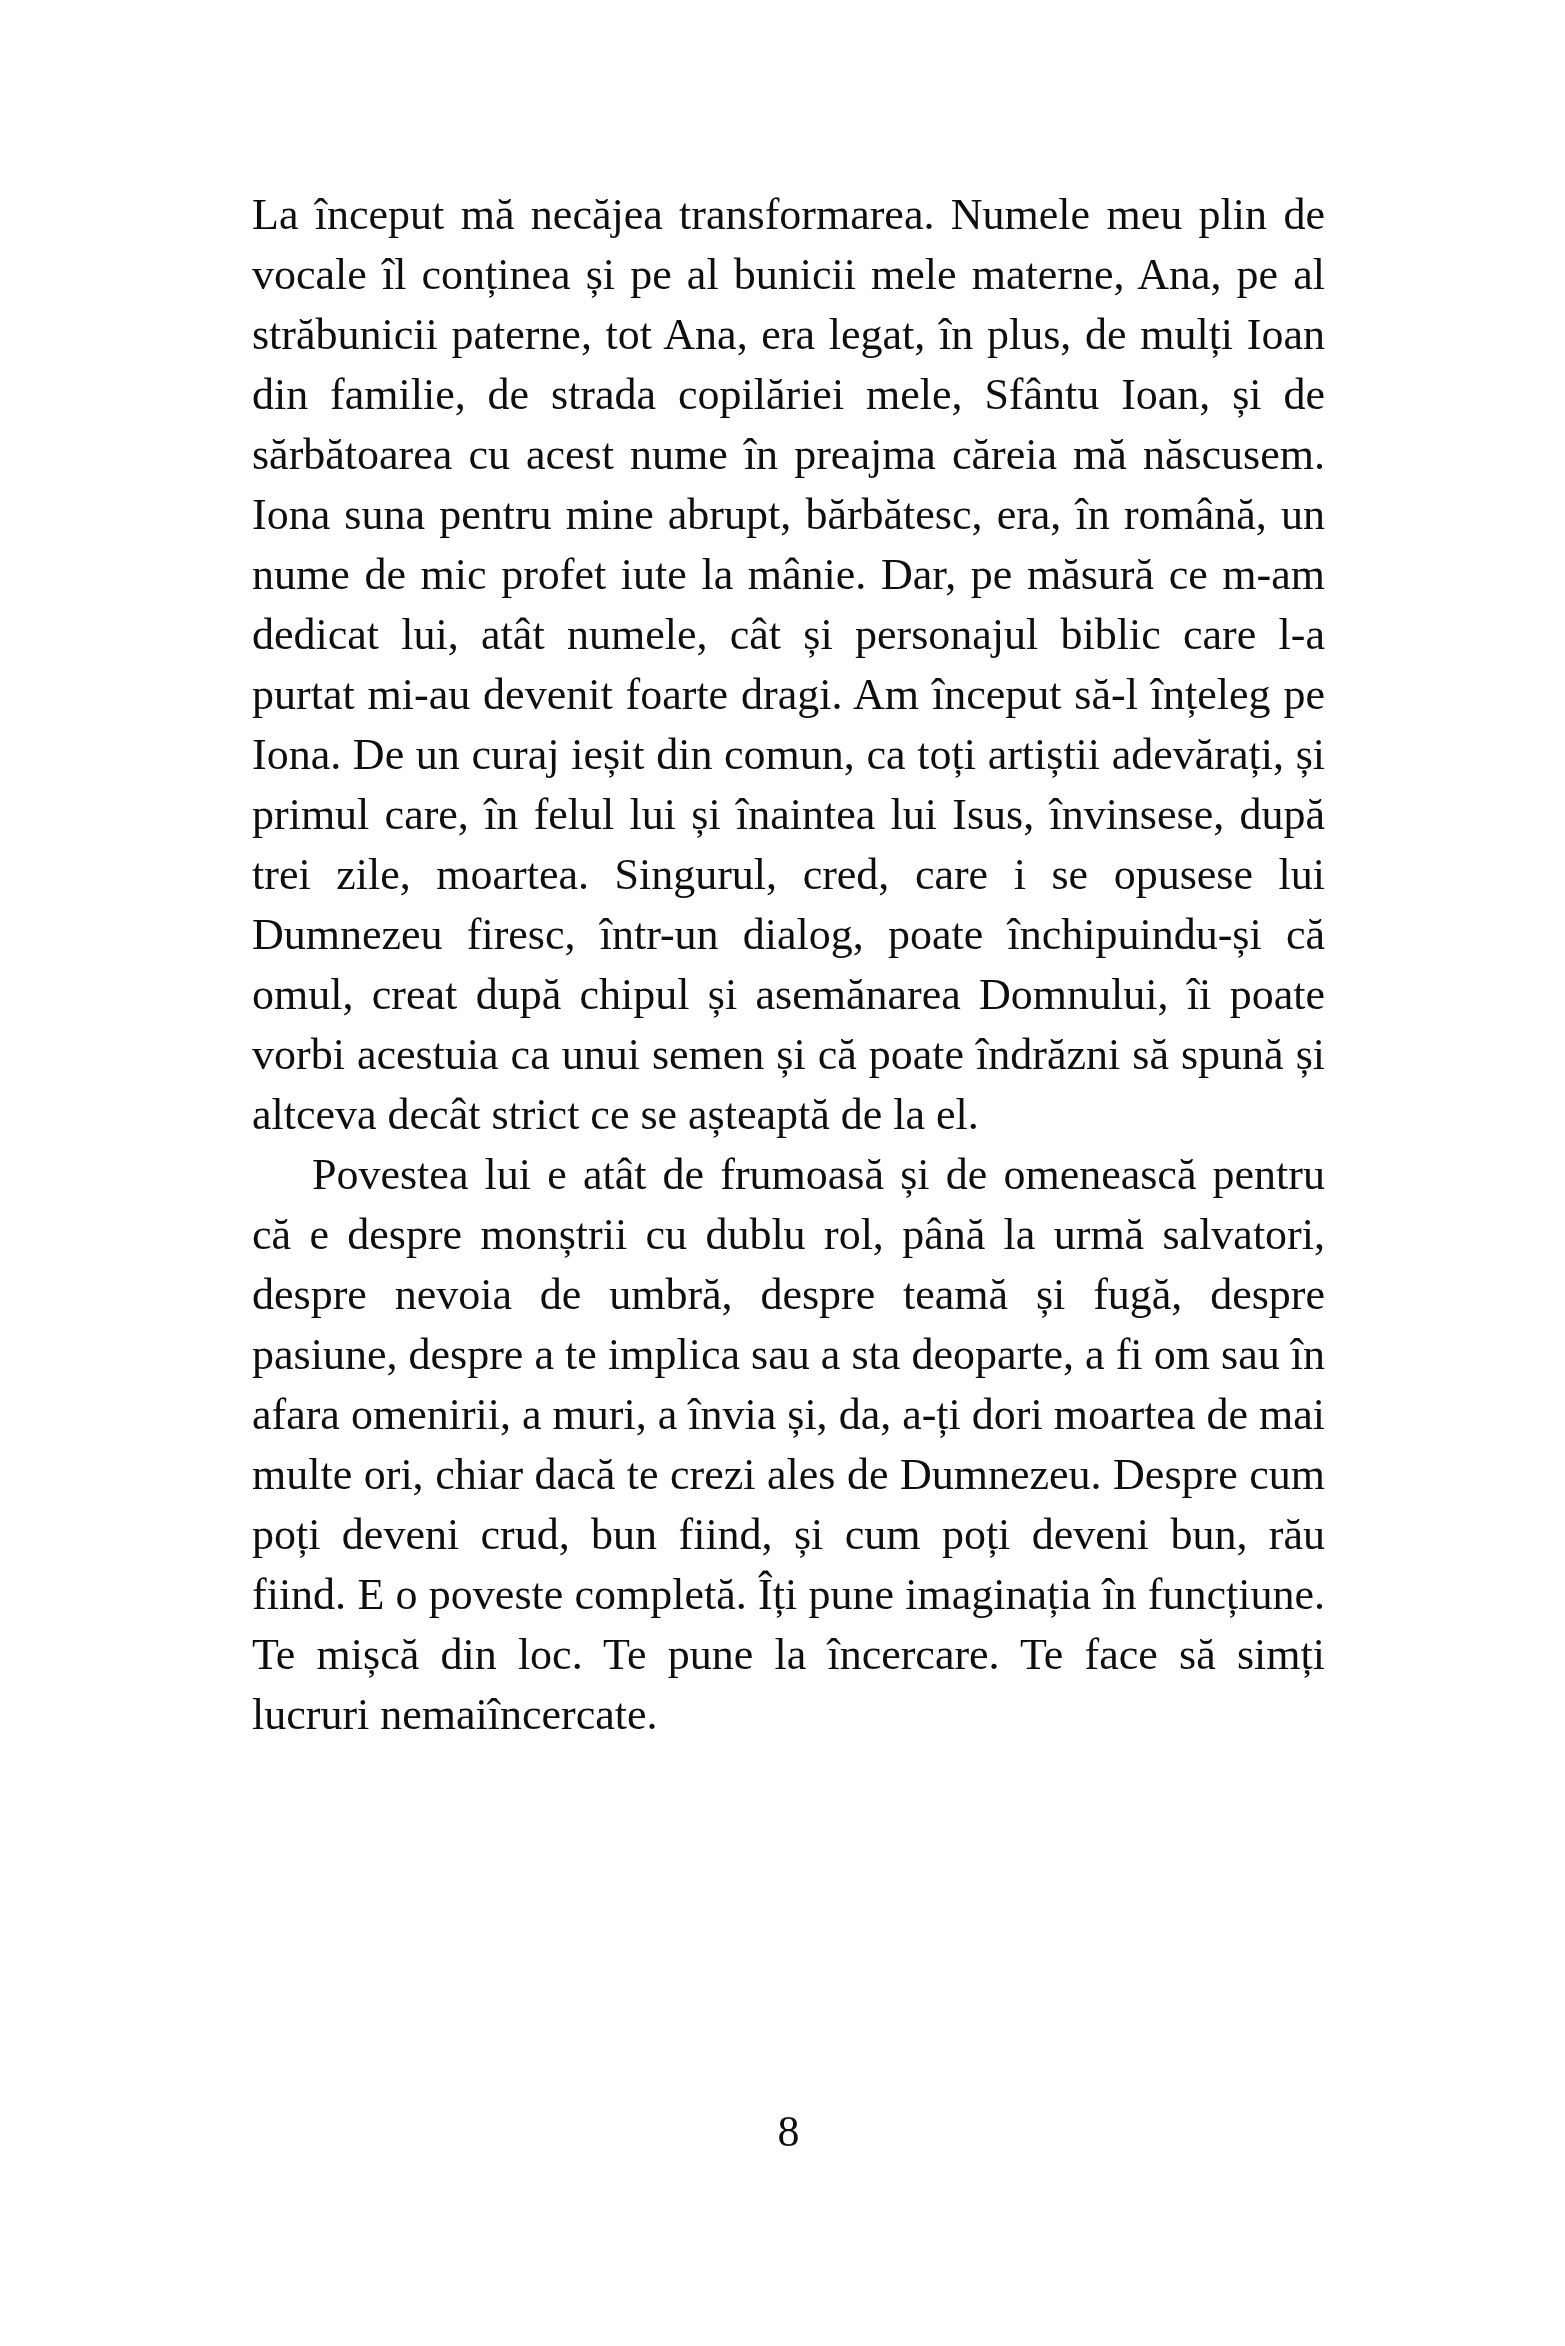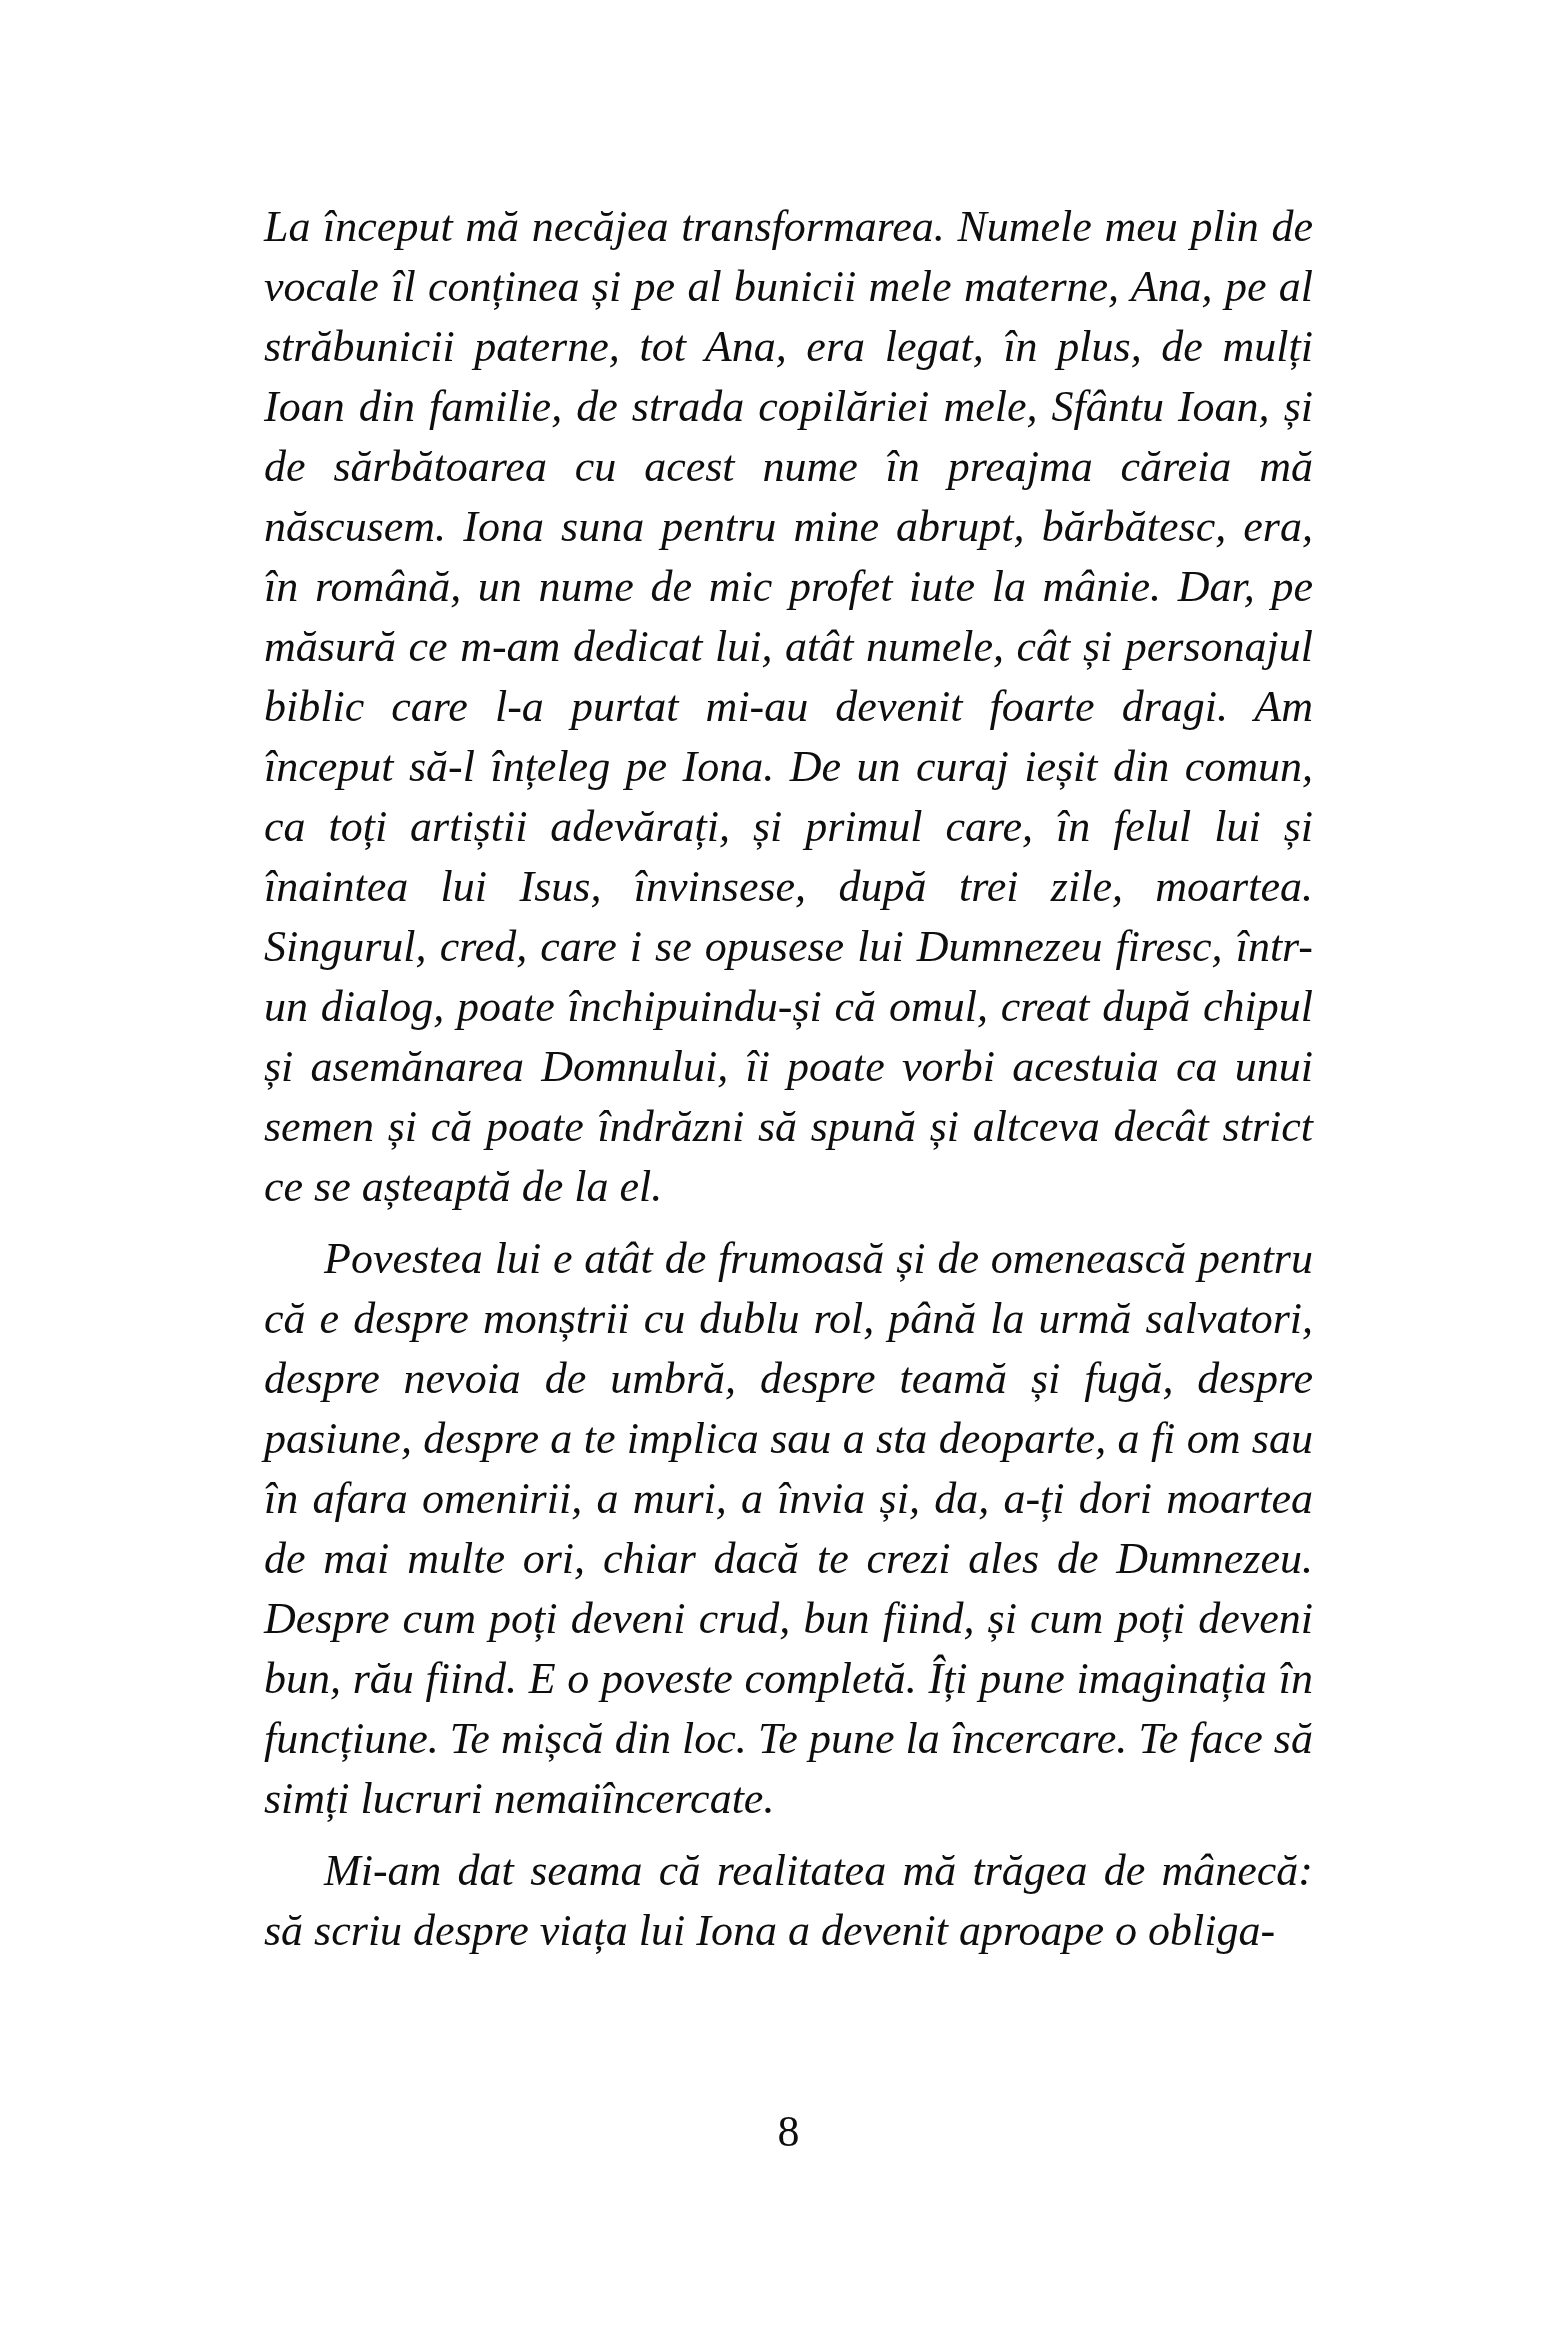--- a/index.html
+++ b/index.html
@@ -20,23 +20,22 @@
     position: absolute;
     left: 252px;
     top: 185px;
     width: 1073px;
     font-size: 44px;
     line-height: 60px;
     text-align: justify;
     text-rendering: optimizeLegibility;
   }
   .text-block p {
-    margin: 12px;
+    margin: 0;
     padding: 0;
-    font-style: italic;
   }
   .text-block p.indent {
     text-indent: 60px;
   }
   .page-number {
     position: absolute;
     left: 252px;
     top: 2102px;
     width: 1073px;
     font-size: 44px;
@@ -45,19 +44,18 @@
   }
 </style>
 </head>
 <body>
 
 <div class="book-page">
 
   <div class="text-block">
     <p>La început mă necăjea transformarea. Numele meu plin de vocale îl conținea și pe al bunicii mele materne, Ana, pe al străbunicii paterne, tot Ana, era legat, în plus, de mulți Ioan din familie, de strada copilăriei mele, Sfântu Ioan, și de sărbătoarea cu acest nume în preajma căreia mă născusem. Iona suna pentru mine abrupt, bărbătesc, era, în română, un nume de mic profet iute la mânie. Dar, pe măsură ce m-am dedicat lui, atât numele, cât și personajul biblic care l-a purtat mi-au devenit foarte dragi. Am început să-l înțeleg pe Iona. De un curaj ieșit din comun, ca toți artiștii adevărați, și primul care, în felul lui și înaintea lui Isus, învinsese, după trei zile, moartea. Singurul, cred, care i se opusese lui Dumnezeu firesc, într-un dialog, poate închipuindu-și că omul, creat după chipul și asemănarea Domnului, îi poate vorbi acestuia ca unui semen și că poate îndrăzni să spună și altceva decât strict ce se așteaptă de la el.</p>
     <p class="indent">Povestea lui e atât de frumoasă și de omenească pentru că e despre monștrii cu dublu rol, până la urmă salvatori, despre nevoia de umbră, despre teamă și fugă, despre pasiune, despre a te implica sau a sta deoparte, a fi om sau în afara omenirii, a muri, a învia și, da, a-ți dori moartea de mai multe ori, chiar dacă te crezi ales de Dumnezeu. Despre cum poți deveni crud, bun fiind, și cum poți deveni bun, rău fiind. E o poveste completă. Îți pune imaginația în funcțiune. Te mișcă din loc. Te pune la încercare. Te face să simți lucruri nemaiîncercate.</p>
-    <p class="indent">Mi-am dat seama că realitatea mă trăgea de mânecă: să scriu despre viața lui Iona a devenit aproape o obliga-</p>
   </div>
 
   <div class="page-number">8</div>
 
 </div>
 
 
 </body></html>

